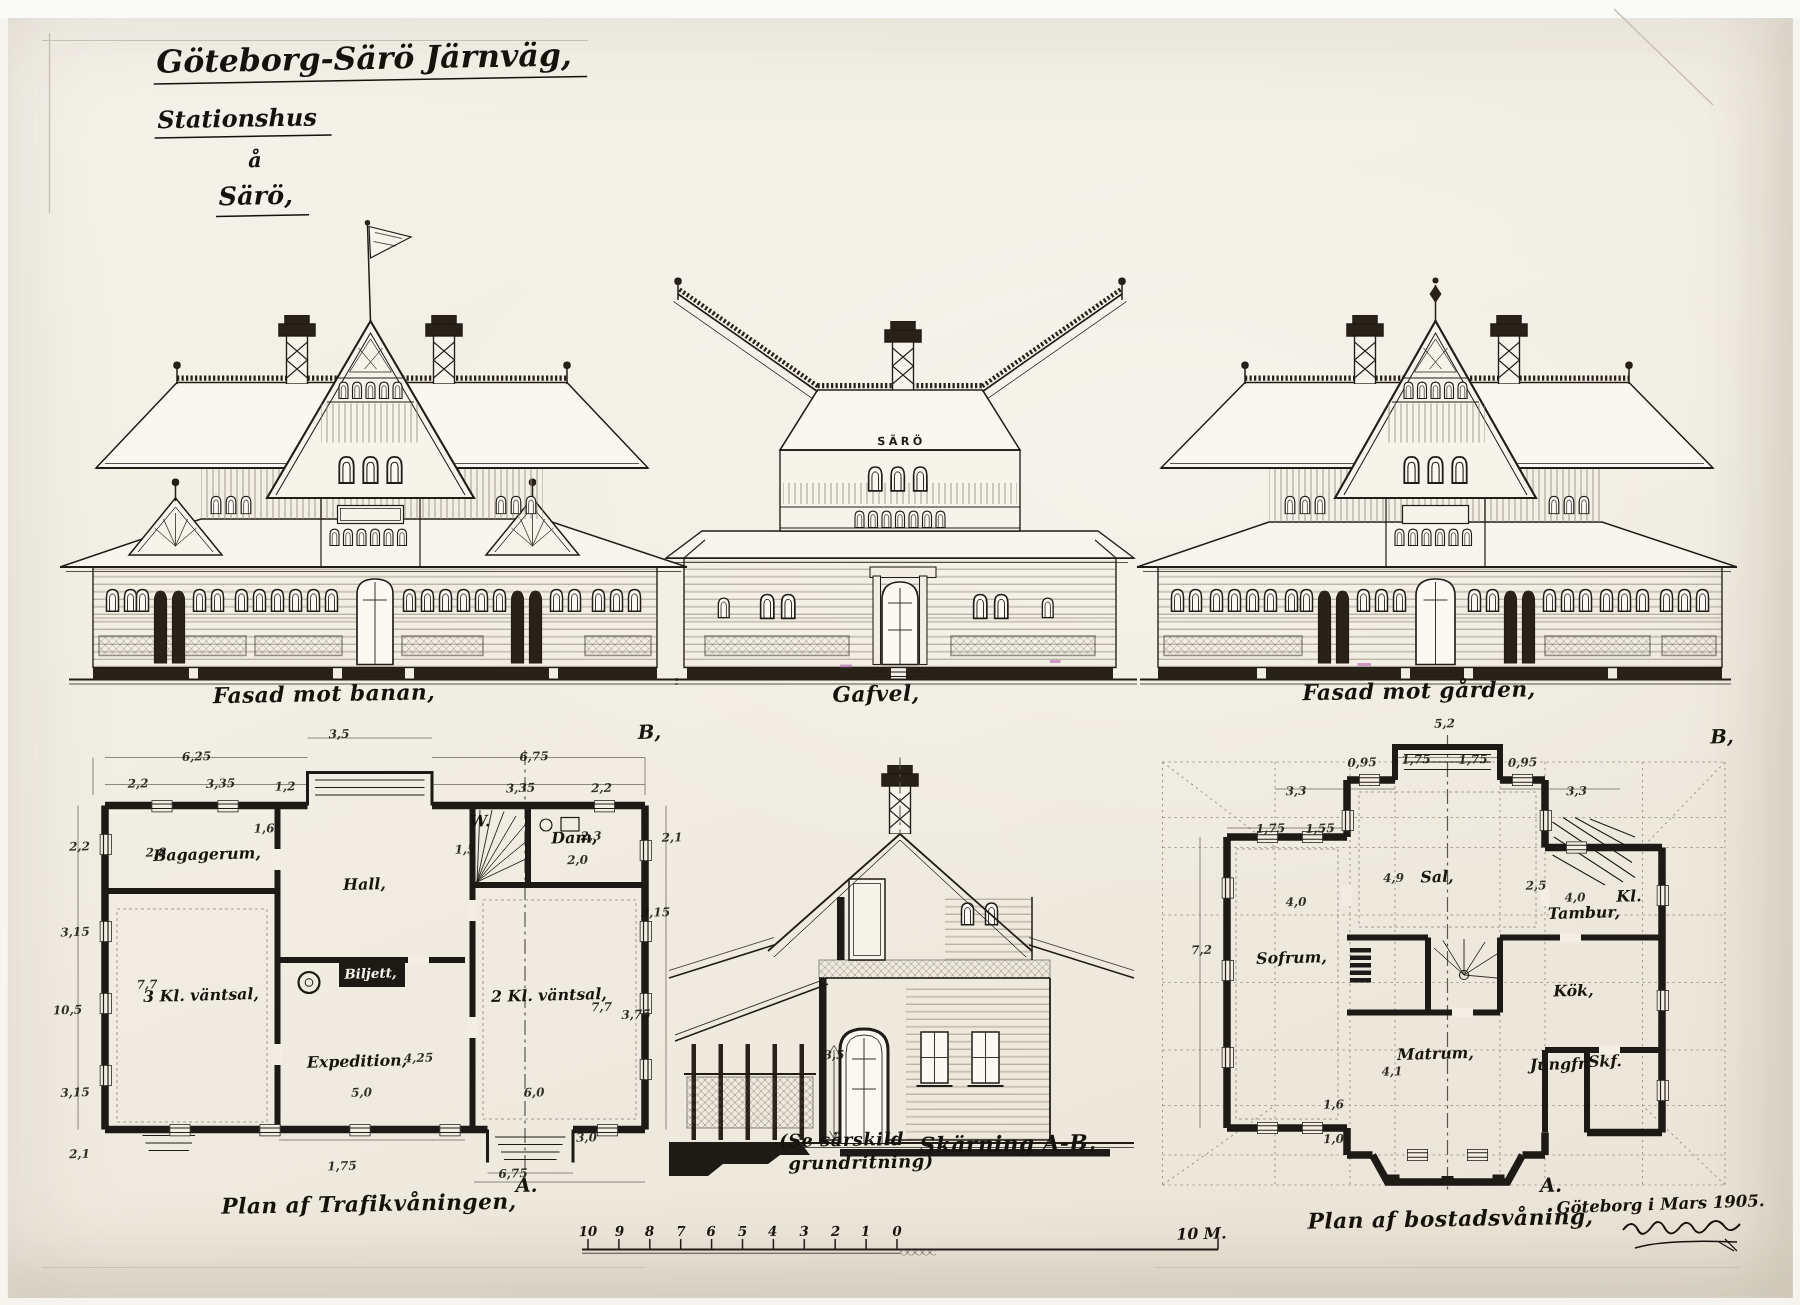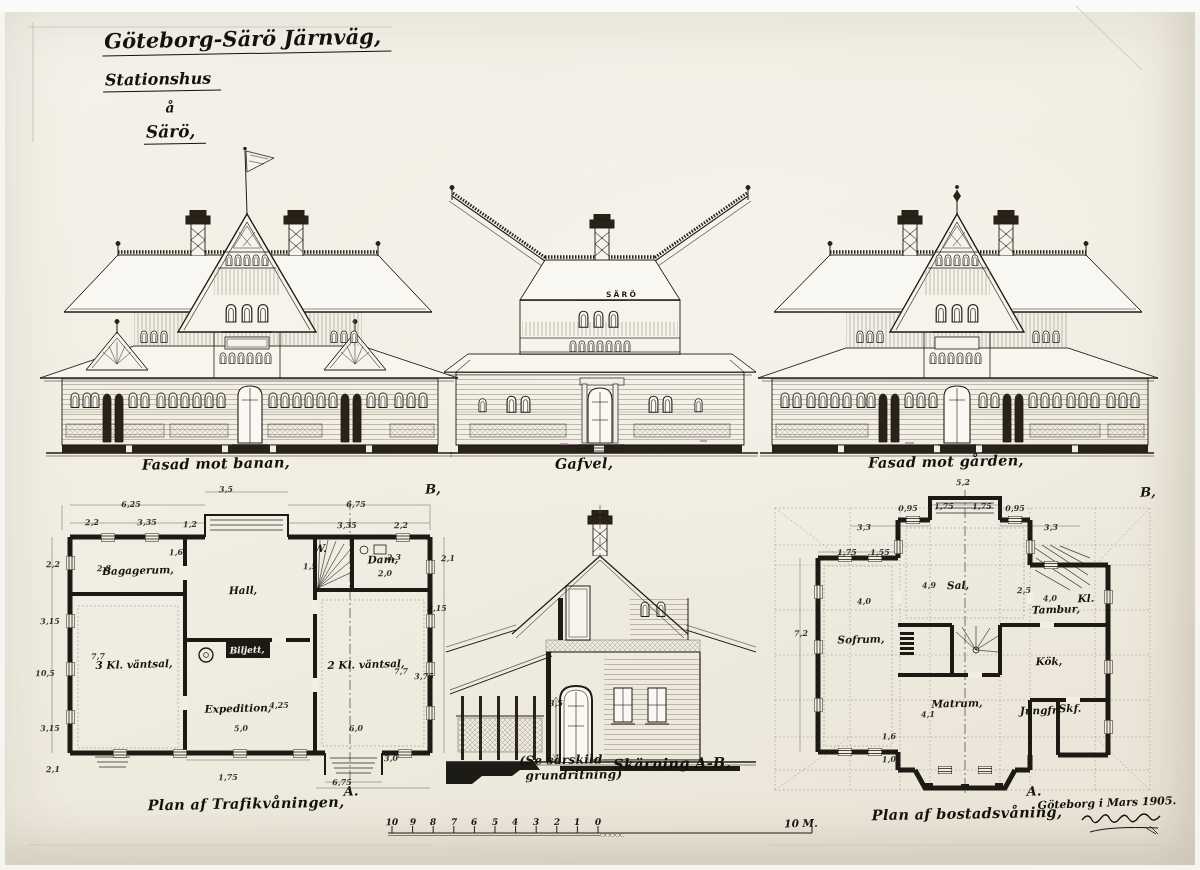--- a/index.html
+++ b/index.html
@@ -24,21 +24,21 @@
   .caption{position:absolute;transform:translate(-50%,-50%) rotate(-1deg);
     font:italic 700 14.5px "DejaVu Serif",serif;color:#15120c;letter-spacing:.3px;white-space:nowrap;}
   .caption.small{font-size:12px;}
   .title-block{position:absolute;left:103px;top:26px;color:#15120c;transform:rotate(-1deg);}
   .title-block .l1{font:italic 700 21px "DejaVu Serif",serif;}
   .title-block .l2{font:italic 700 16px "DejaVu Serif",serif;margin-top:14px;}
   .title-block .l3{font:italic 700 14px "DejaVu Serif",serif;margin:8px 0 0 62px;}
   .title-block .l4{font:italic 700 17px "DejaVu Serif",serif;margin:6px 0 0 40px;}
   .underl{display:inline-block;border-bottom:1.6px solid #15120c;padding:0 10px 2px 2px;}
   .signtext{position:absolute;left:601px;top:294px;transform:translate(-50%,-50%);
-    font:700 7.5px "DejaVu Sans",sans-serif;letter-spacing:2.2px;color:#211d16;margin-left:21px;}
+    font:700 7.5px "DejaVu Sans",sans-serif;letter-spacing:2.2px;color:#211d16;}
   .datetext{position:absolute;left:1107px;top:803px;transform:translate(-50%,-50%) rotate(-2deg);
     font:italic 700 11px "DejaVu Serif",serif;color:#15120c;white-space:nowrap;}
 </style>
 </head>
 <body>
 
 <div class="print">
   <div class="paper"></div>
 </div>
 

